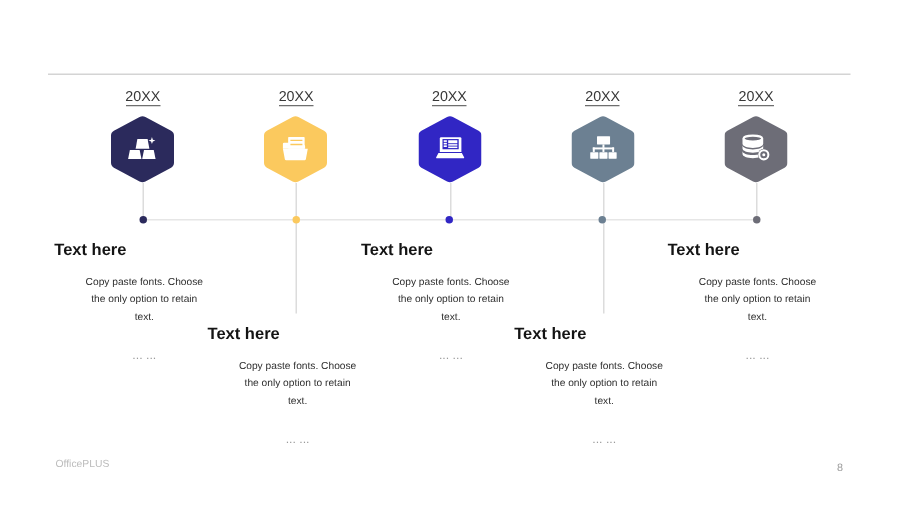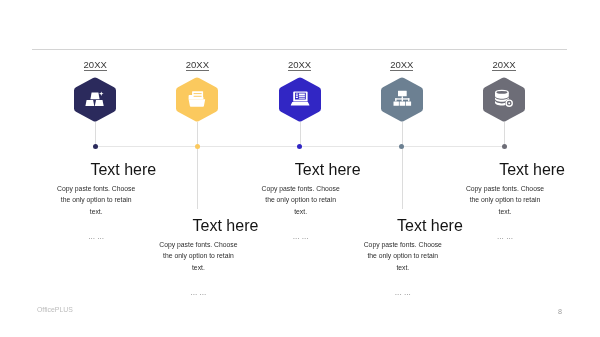--- a/index.html
+++ b/index.html
@@ -9,21 +9,21 @@
   .axis{position:absolute;left:95px;top:146px;width:409px;height:1px;background:#e6e6e6;}
   .node{position:absolute;top:0;}
   .hexwrap{position:absolute;left:0;top:77px;width:42px;height:45px;line-height:0;}
   .hexwrap svg{display:block;}
   .year,.title,.bodytext,.dots3,.brand,.pageno{will-change:opacity;}
   .year{position:absolute;top:59px;left:-20px;width:82px;text-align:center;font-size:9.5px;font-weight:400;color:#383838;}
   .year span{border-bottom:1px solid #6e6e6e;}
   .stem{position:absolute;left:21px;width:1px;background:#dcdcdc;}
   .dot{position:absolute;line-height:0;width:7px;height:7px;}
   .dot svg{display:block;}
-  .title{position:absolute;left:-38px;width:120px;text-align:right;font-size:16px;font-weight:400;color:#141414;}
+  .title{position:absolute;left:-38px;width:120px;text-align:left;font-size:11px;font-weight:700;color:#141414;}
   .bodytext{position:absolute;left:-20px;width:84px;text-align:center;font-size:6.8px;color:#2e2e2e;line-height:11.4px;}
   .dots3{position:absolute;left:-18px;width:80px;text-align:center;font-size:8.2px;color:#9a9a9a;}
   .brand{position:absolute;left:37px;top:305.5px;font-size:6.9px;color:#bcbcbc;}
   .pageno{position:absolute;left:554px;top:307px;width:12px;text-align:center;font-size:7.2px;color:#9d9d9d;}
 </style>
 </head>
 <body>
 
 <div class="slide">
   <div class="topline"></div>

